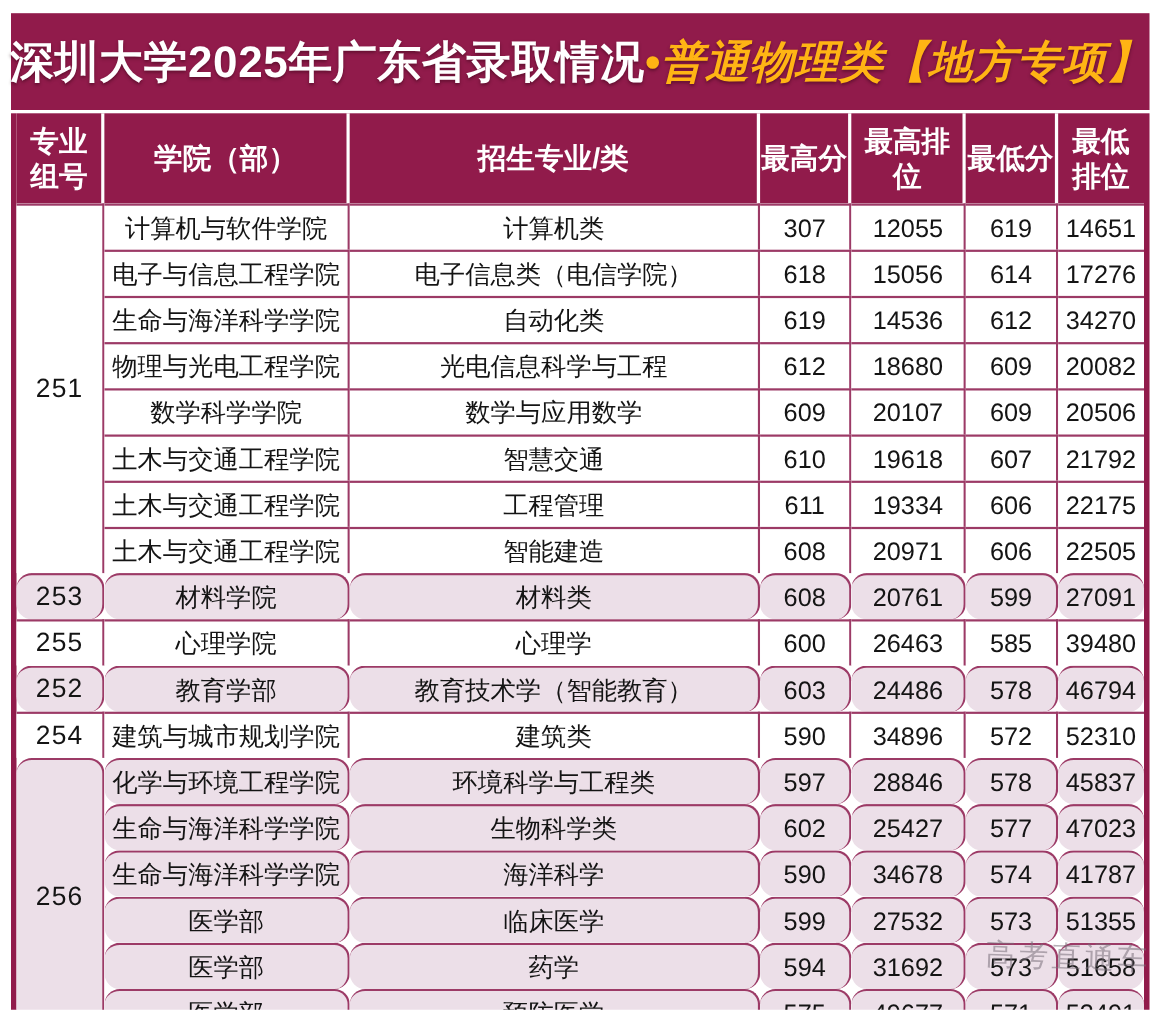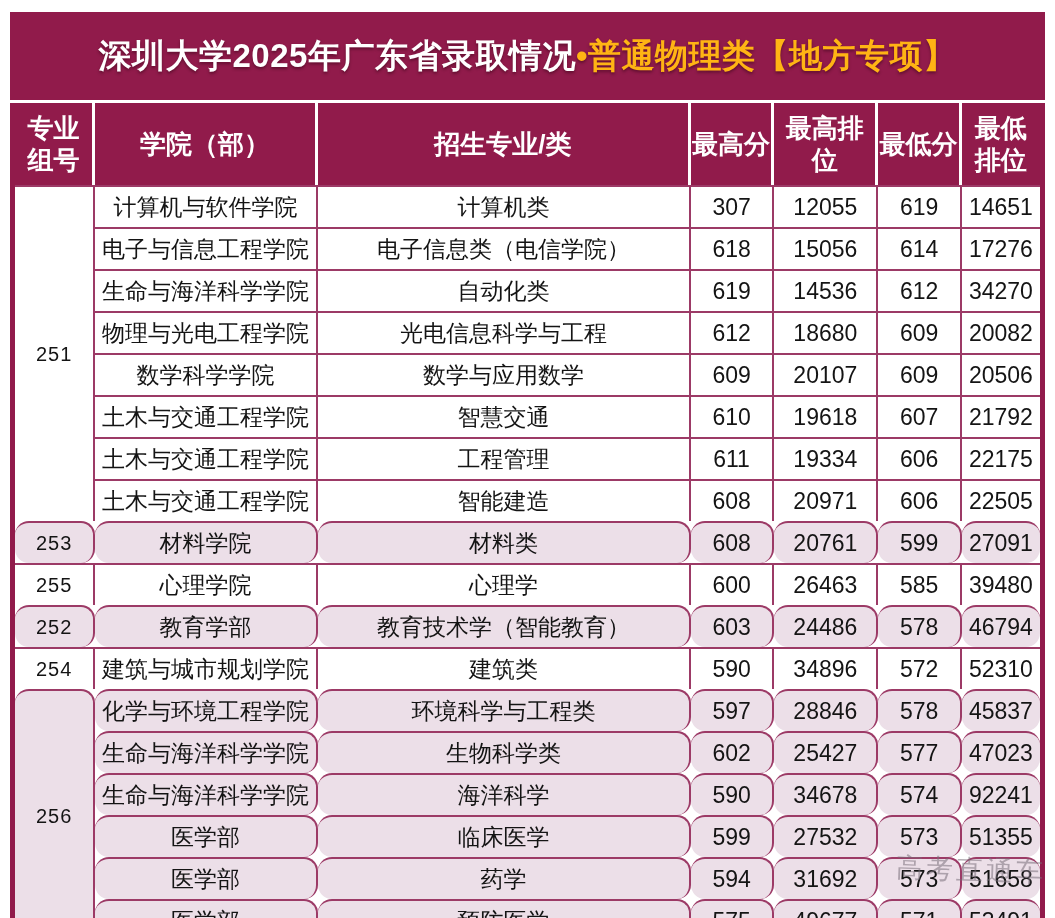--- a/index.html
+++ b/index.html
@@ -5,25 +5,25 @@
   html,body{margin:0;padding:0;}
   body{
     width:1055px;height:918px;position:relative;background:#ffffff;
     font-family:"Liberation Sans","DejaVu Sans",sans-serif;
     overflow:hidden;
   }
   .poster{position:absolute;left:10px;top:12px;width:1035px;}
   .banner{
     height:88px;background:var(--maroon);
     display:flex;align-items:center;justify-content:center;
-    font-size:33px;font-weight:bold;color:#ffffff;letter-spacing:0.5px;
+    font-size:40px;font-weight:bold;color:#ffffff;letter-spacing:0.5px;
     text-shadow:0 2px 3px rgba(40,0,15,.45);
     white-space:nowrap;
   }
-  .banner .hl{color:var(--yellow);}
+  .banner .hl{color:var(--yellow);font-style:italic;}
   .table-frame{
     margin-top:3px;
     border-left:5px solid var(--maroon);
     border-right:5px solid var(--maroon);
     border-bottom:3px solid var(--maroon);
   }
   table{width:100%;border-spacing:0;table-layout:fixed;}
   col.c1{width:80px;} col.c2{width:222px;} col.c3{width:372px;}
   col.c4{width:83px;} col.c5{width:104px;} col.c6{width:83px;} col.c7{width:78px;}
   thead th{
@@ -35,21 +35,21 @@
   thead th:last-child{border-right:none;margin-left:48px;}
   tbody td{
     height:40px;padding:0;text-align:center;vertical-align:middle;
     font-size:23px;color:#141414;background:#ffffff;
     border-top:2px solid var(--line);
     border-right:2px solid var(--line);
     overflow:hidden;white-space:nowrap;
   }
   tbody td:last-child{border-right:none;}
   tbody td.pink{background:var(--pink);border-radius:14px;}
-  td.groupcell{font-size:20px;letter-spacing:1px;}
+  td.groupcell{font-size:24px;letter-spacing:1px;}
   .watermark{
     position:absolute;left:896px;top:852px;z-index:5;
     font-size:27px;letter-spacing:3px;color:rgba(122,112,122,0.55);
     transform:rotate(2deg);pointer-events:none;white-space:nowrap;
   }
 </style>
 </head>
 <body style="--maroon: #911B4B; --yellow: #FFB414; --pink: #ECDFE8; --line: #9C3A66;">
 
 <div class="poster">
@@ -201,21 +201,21 @@
             <td class="pink">25427</td>
             <td class="pink">577</td>
             <td class="pink">47023</td>
           </tr>
           <tr>
             <td class="pink">生命与海洋科学学院</td>
             <td class="pink">海洋科学</td>
             <td class="pink">590</td>
             <td class="pink">34678</td>
             <td class="pink">574</td>
-            <td class="pink">92241</td>
+            <td class="pink">41787</td>
           </tr>
           <tr>
             <td class="pink">医学部</td>
             <td class="pink">临床医学</td>
             <td class="pink">599</td>
             <td class="pink">27532</td>
             <td class="pink">573</td>
             <td class="pink">51355</td>
           </tr>
           <tr>

